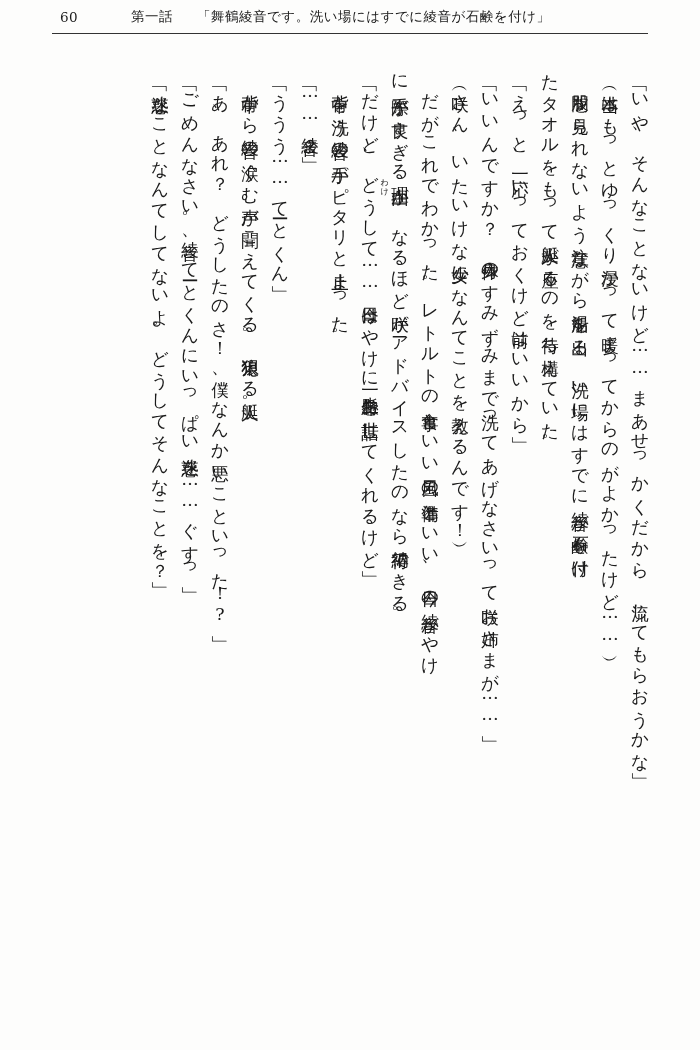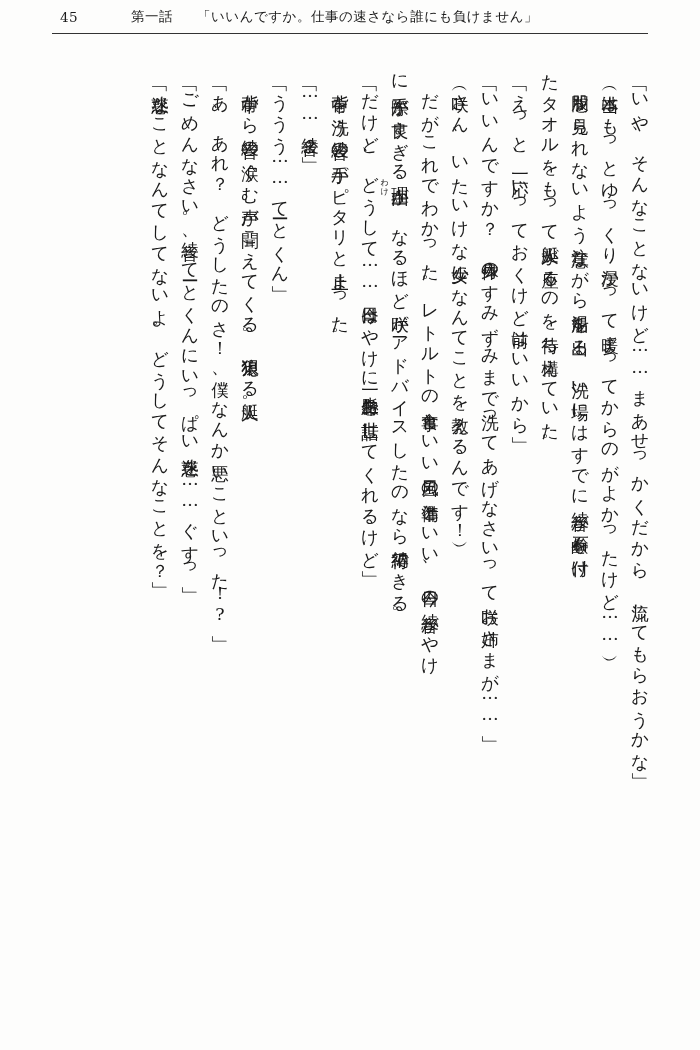--- a/index.html
+++ b/index.html
@@ -93,23 +93,23 @@
     line-height: 1;
     white-space: pre;
   }
 </style>
 </head>
 <body>
 
 <div id="page">
 
   <div id="header">
-    <span class="page-num">45</span>
+    <span class="page-num">60</span>
     <span class="chapter">第一話</span>
-    <span class="runhead">「いいんですか。仕事の速さなら誰にも負けません」</span>
+    <span class="runhead">「舞鶴綾音です。洗い場にはすでに綾音が石鹸を付け」</span>
   </div>
 
   <div id="rule"></div>
 
   <div id="body-area">
       <div class="vline indent1">「いや、そんなことないけど……まあせっかくだから、流してもらおうかな」</div>
       <div class="vline indent1">（本当はもっとゆっくり浸かって暖まってからのがよかったけど……）</div>
       <div class="vline indent0">　股間を見られないよう注意ながら湯船を出る。洗い場にはすでに綾音が石鹸を付け</div>
       <div class="vline indent0">たタオルをもって艇人が座るのを待ち構えていた。</div>
       <div class="vline indent1">「えっと、一応いっておくけど前はいいから」</div>

